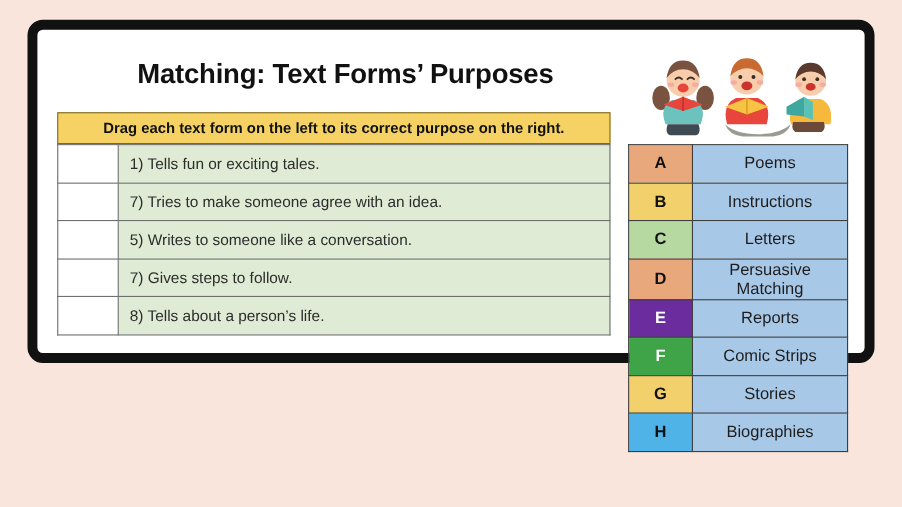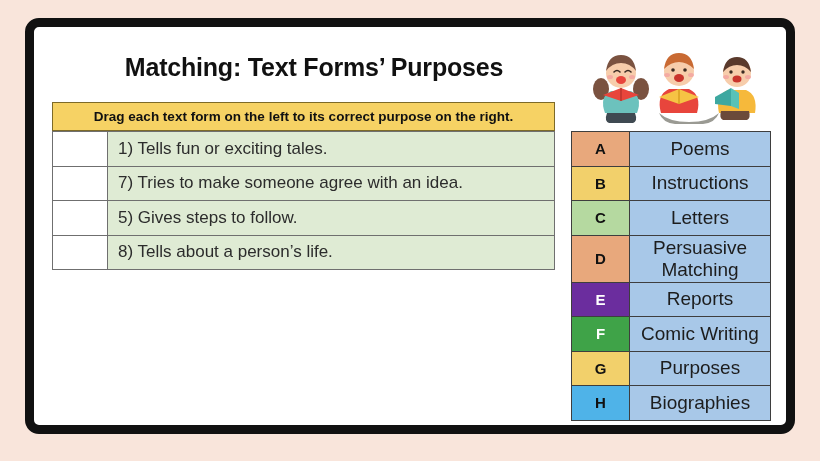--- a/index.html
+++ b/index.html
@@ -5,21 +5,21 @@
   html,body{margin:0;padding:0;}
   body{
     width:820px;height:461px;
     background:#f9e5db;
     font-family:"Liberation Sans", sans-serif;
     overflow:hidden;
   }
   #slide-frame{
     position:absolute;
     left:25px;top:18px;
-    width:770px;height:416px;
+    width:770px;height:312px;
     background:#ffffff;
     border:9px solid #111111;
     border-radius:14px;
     box-sizing:border-box;
   }
   #page-title{
     position:absolute;
     left:30px;top:26px;
     width:500px;
     text-align:center;
@@ -49,21 +49,21 @@
   #left-table{
     position:absolute;
     left:18px;top:104px;
     width:503px;
     border-collapse:collapse;
     table-layout:fixed;
   }
   #left-table td{
     height:34.5px;
     border:1.2px solid #6f6f6f;
-    font-size:17px;
+    font-size:14px;
     color:#2c2c2c;
     padding:0 0 0 10px;
     box-sizing:border-box;
   }
   #left-table td.drop-box{
     width:55px;
     background:#ffffff;
     padding:0;
   }
   #left-table td.purpose-cell{
@@ -86,21 +86,21 @@
   }
   #answer-bank td.letter-cell{
     width:58px;
     font-size:15px;
     font-weight:bold;
     color:#111111;
   }
   #answer-bank td.letter-cell.light-text{color:#ffffff;}
   #answer-bank td.form-cell{
     background:#a8c8e8;
-    font-size:19px;
+    font-size:15px;
     color:#1d1d1d;
   }
 </style>
 </head>
 <body style="background: rgb(249, 229, 219);">
 
 <div id="slide-frame">
 
   <div id="page-title">Matching: Text Forms’ Purposes</div>
 
@@ -160,21 +160,25 @@
       <tr>
         <td class="drop-box"></td>
         <td class="purpose-cell">1) Tells fun or exciting tales.</td>
       </tr>
       <tr>
         <td class="drop-box"></td>
         <td class="purpose-cell">7) Tries to make someone agree with an idea.</td>
       </tr>
       <tr>
         <td class="drop-box"></td>
-        <td class="purpose-cell">5) Gives steps to follow.</td>
+        <td class="purpose-cell">5) Writes to someone like a conversation.</td>
+      </tr>
+      <tr>
+        <td class="drop-box"></td>
+        <td class="purpose-cell">7) Gives steps to follow.</td>
       </tr>
       <tr>
         <td class="drop-box"></td>
         <td class="purpose-cell">8) Tells about a person’s life.</td>
       </tr>
     </tbody>
   </table>
 
   <table id="answer-bank">
     <tbody>
@@ -193,25 +197,25 @@
       <tr>
         <td class="letter-cell" style="background: rgb(232, 168, 124);">D</td>
         <td class="form-cell">Persuasive Matching</td>
       </tr>
       <tr>
         <td class="letter-cell light-text" style="background: rgb(107, 45, 158);">E</td>
         <td class="form-cell">Reports</td>
       </tr>
       <tr>
         <td class="letter-cell light-text" style="background: rgb(63, 163, 72);">F</td>
-        <td class="form-cell">Comic Writing</td>
+        <td class="form-cell">Comic Strips</td>
       </tr>
       <tr>
         <td class="letter-cell" style="background: rgb(242, 208, 107);">G</td>
-        <td class="form-cell">Purposes</td>
+        <td class="form-cell">Stories</td>
       </tr>
       <tr>
         <td class="letter-cell" style="background: rgb(79, 179, 232);">H</td>
         <td class="form-cell">Biographies</td>
       </tr>
     </tbody>
   </table>
 
 </div>
 

